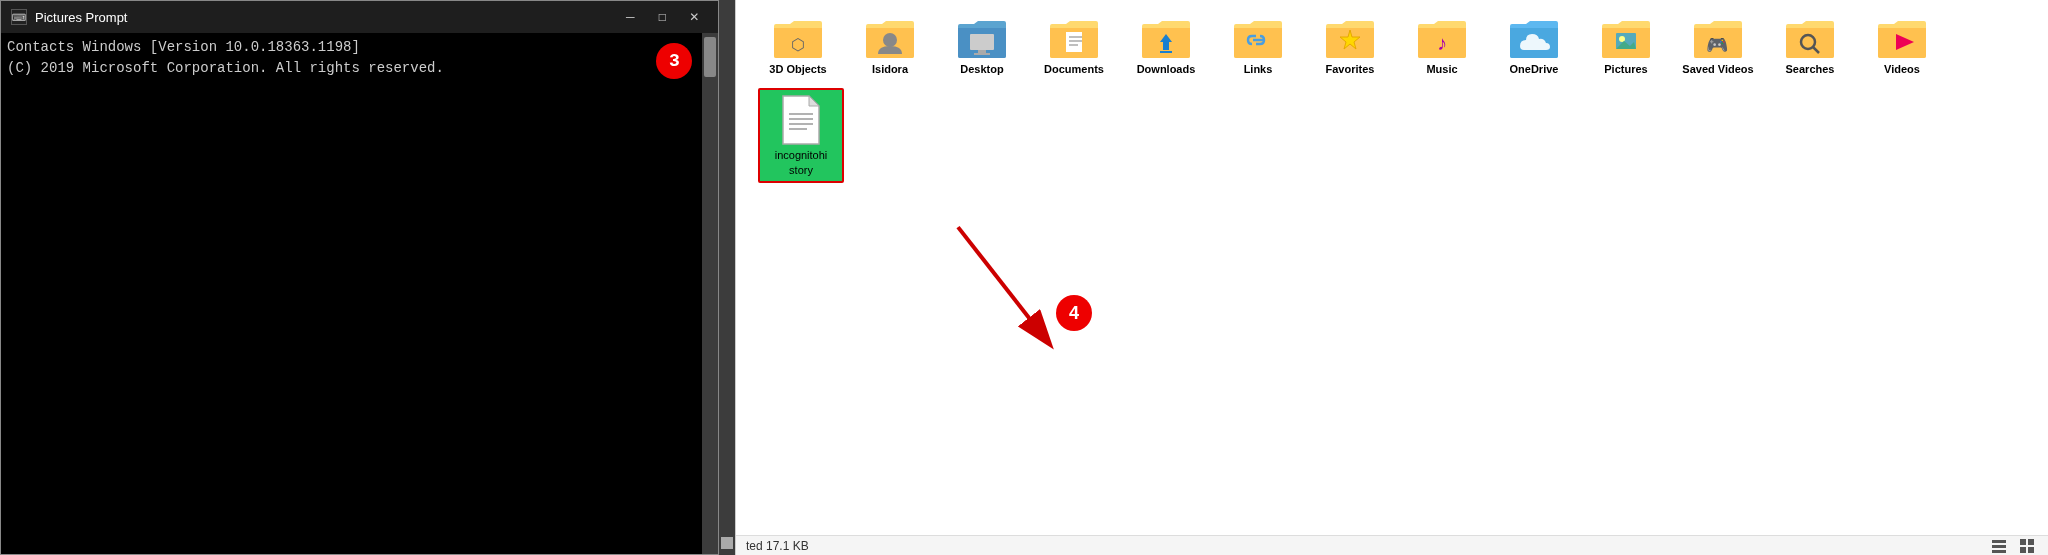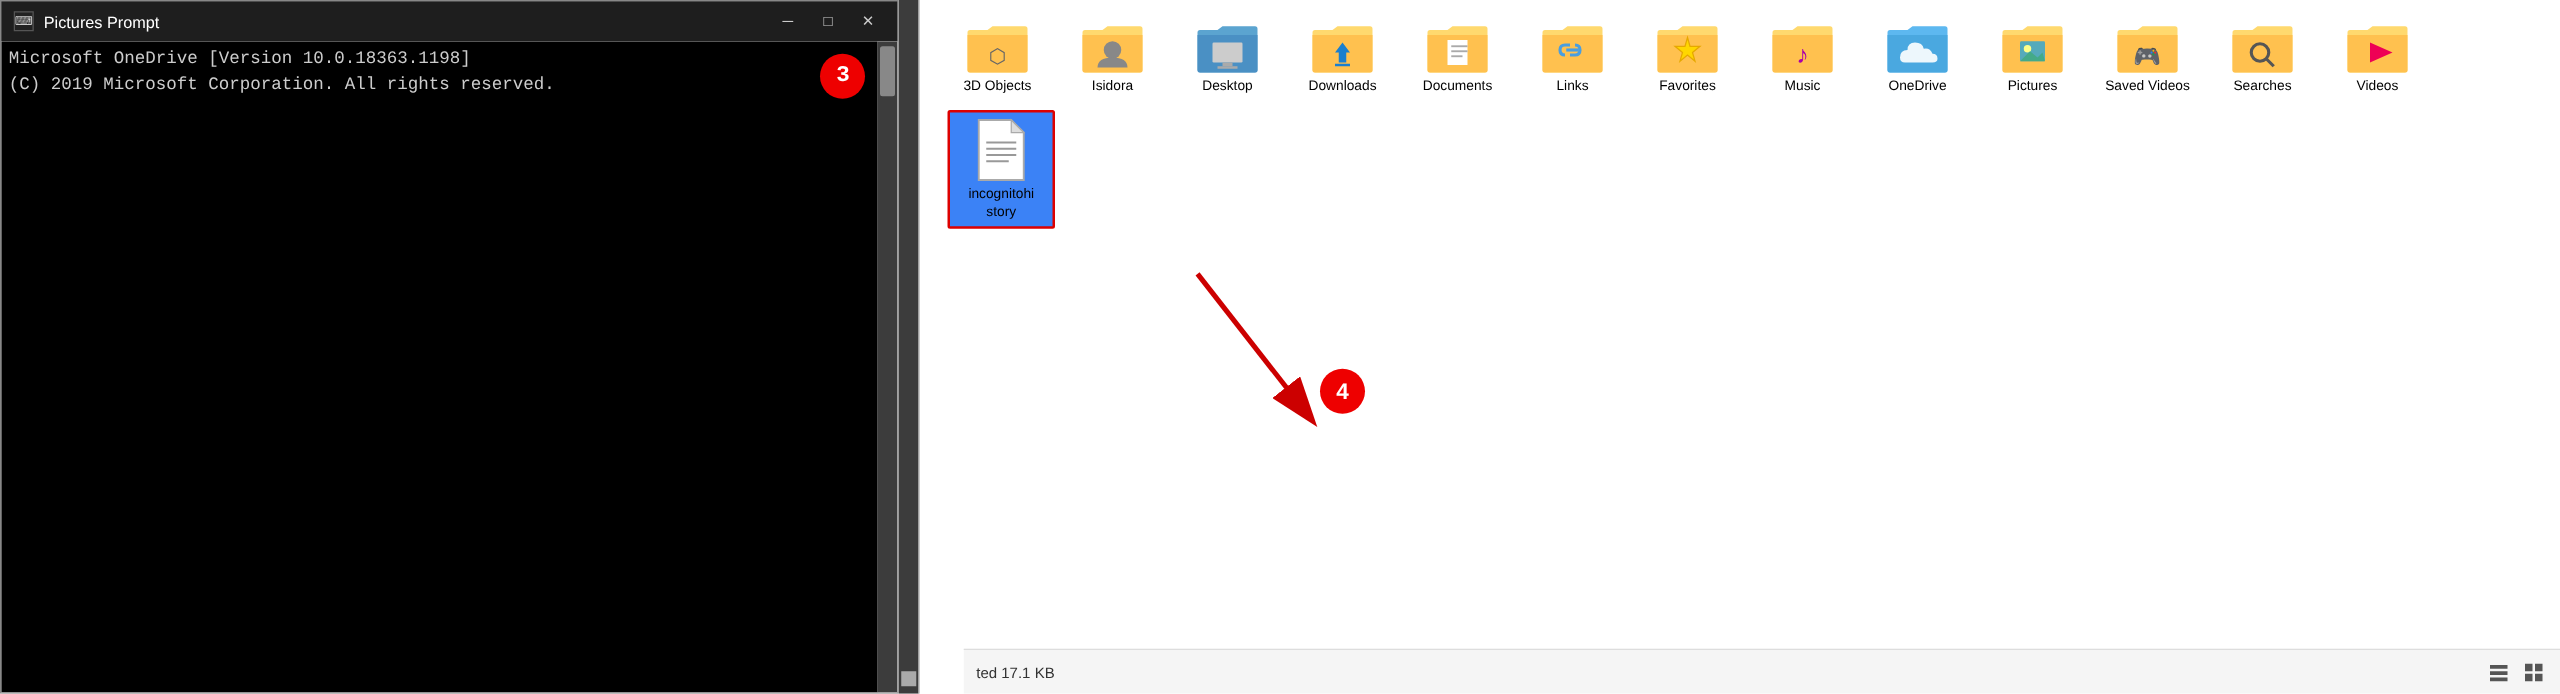--- a/index.html
+++ b/index.html
@@ -171,33 +171,34 @@
       height: 100%;
     }
 
     .folder-label {
       font-size: 11px;
       text-align: left;
       color: #000;
       margin-top: 2px;
       line-height: 1.3;
       word-break: break-word;
+      font-weight: bold;
     }
 
     
     .file-item {
       display: flex;
       flex-direction: column;
       align-items: center;
       width: 86px;
       margin: 4px 6px;
       padding: 4px;
       border-radius: 2px;
       border: 2px solid #d00;
-      background: #3b82f6;
+      background: #22c55e;
       cursor: pointer;
     }
 
     .file-icon {
       width: 44px;
       height: 52px;
     }
 
     .file-label {
       font-size: 11px;
@@ -211,30 +212,29 @@
     .annotation-layer {
       position: absolute;
       top: 0; left: 0;
       width: 100%;
       height: 100%;
       pointer-events: none;
     }
 
     
     .status-bar {
-      height: 36px;
+      height: 20px;
       background: #f5f5f5;
       border-top: 1px solid #ddd;
       display: flex;
       align-items: center;
       padding: 0 10px;
       font-size: 12px;
       color: #333;
       justify-content: space-between;
-      margin-left: 35px;
     }
 
     .status-icons {
       display: flex;
       gap: 6px;
       align-items: center;
     }
 
     .status-icon-btn {
       width: 22px;
@@ -266,21 +266,21 @@
       </div>
       <div class="cmd-titlebar-controls">
         <button class="titlebar-btn">─</button>
         <button class="titlebar-btn">□</button>
         <button class="titlebar-btn close">✕</button>
       </div>
     </div>
 
     <div style="display:flex; flex:1; overflow:hidden;">
       <div class="cmd-body">
-        <div class="cmd-line">Microsoft OneDrive [Version 10.0.18363.1198]</div>
+        <div class="cmd-line">Contacts Windows [Version 10.0.18363.1198]</div>
         <div class="cmd-line">(C) 2019 Microsoft Corporation. All rights reserved.</div>
         <div class="cmd-line"></div>
         <div class="step-badge">3</div>
       </div>
       <div class="cmd-scrollbar">
         <div class="scrollbar-thumb"></div>
       </div>
     </div>
   </div>
 
@@ -326,39 +326,39 @@
         </svg>
       </div>
       <span class="folder-label">Desktop</span>
     </div>
 
     <div class="folder-item">
       <div class="folder-icon">
         <svg viewBox="0 0 52 44" xmlns="http://www.w3.org/2000/svg">
           <path d="M2 10 Q2 8 4 8 L18 8 L22 5 L48 5 Q50 5 50 7 L50 40 Q50 42 48 42 L4 42 Q2 42 2 40 Z" fill="#FFD96E"></path>
           <path d="M2 12 L50 12 L50 40 Q50 42 48 42 L4 42 Q2 42 2 40 Z" fill="#FFC14F"></path>
-          <polygon points="26,18 20,26 23,26 23,34 29,34 29,26 32,26" fill="#1a7fcf"></polygon>
-          <line x1="20" y1="36" x2="32" y2="36" stroke="#1a7fcf" stroke-width="2"></line>
-        </svg>
-      </div>
-      <span class="folder-label">Downloads</span>
-    </div>
-
-    <div class="folder-item">
-      <div class="folder-icon">
-        <svg viewBox="0 0 52 44" xmlns="http://www.w3.org/2000/svg">
-          <path d="M2 10 Q2 8 4 8 L18 8 L22 5 L48 5 Q50 5 50 7 L50 40 Q50 42 48 42 L4 42 Q2 42 2 40 Z" fill="#FFD96E"></path>
-          <path d="M2 12 L50 12 L50 40 Q50 42 48 42 L4 42 Q2 42 2 40 Z" fill="#FFC14F"></path>
           <rect x="18" y="16" width="16" height="20" fill="#fff"></rect>
           <line x1="21" y1="21" x2="34" y2="21" stroke="#aaa" stroke-width="1.5"></line>
           <line x1="21" y1="25" x2="34" y2="25" stroke="#aaa" stroke-width="1.5"></line>
           <line x1="21" y1="29" x2="30" y2="29" stroke="#aaa" stroke-width="1.5"></line>
         </svg>
       </div>
       <span class="folder-label">Documents</span>
+    </div>
+
+    <div class="folder-item">
+      <div class="folder-icon">
+        <svg viewBox="0 0 52 44" xmlns="http://www.w3.org/2000/svg">
+          <path d="M2 10 Q2 8 4 8 L18 8 L22 5 L48 5 Q50 5 50 7 L50 40 Q50 42 48 42 L4 42 Q2 42 2 40 Z" fill="#FFD96E"></path>
+          <path d="M2 12 L50 12 L50 40 Q50 42 48 42 L4 42 Q2 42 2 40 Z" fill="#FFC14F"></path>
+          <polygon points="26,18 20,26 23,26 23,34 29,34 29,26 32,26" fill="#1a7fcf"></polygon>
+          <line x1="20" y1="36" x2="32" y2="36" stroke="#1a7fcf" stroke-width="2"></line>
+        </svg>
+      </div>
+      <span class="folder-label">Downloads</span>
     </div>
 
     <div class="folder-item">
       <div class="folder-icon">
         <svg viewBox="0 0 52 44" xmlns="http://www.w3.org/2000/svg">
           <path d="M2 10 Q2 8 4 8 L18 8 L22 5 L48 5 Q50 5 50 7 L50 40 Q50 42 48 42 L4 42 Q2 42 2 40 Z" fill="#FFD96E"></path>
           <path d="M2 12 L50 12 L50 40 Q50 42 48 42 L4 42 Q2 42 2 40 Z" fill="#FFC14F"></path>
           <path d="M20 28 Q16 28 16 24 Q16 20 20 20 L24 20" stroke="#4a9ee0" stroke-width="2.5" fill="none"></path>
           <path d="M28 20 Q32 20 32 24 Q32 28 28 28 L24 28" stroke="#4a9ee0" stroke-width="2.5" fill="none"></path>
           <line x1="21" y1="24" x2="31" y2="24" stroke="#4a9ee0" stroke-width="2.5"></line>

